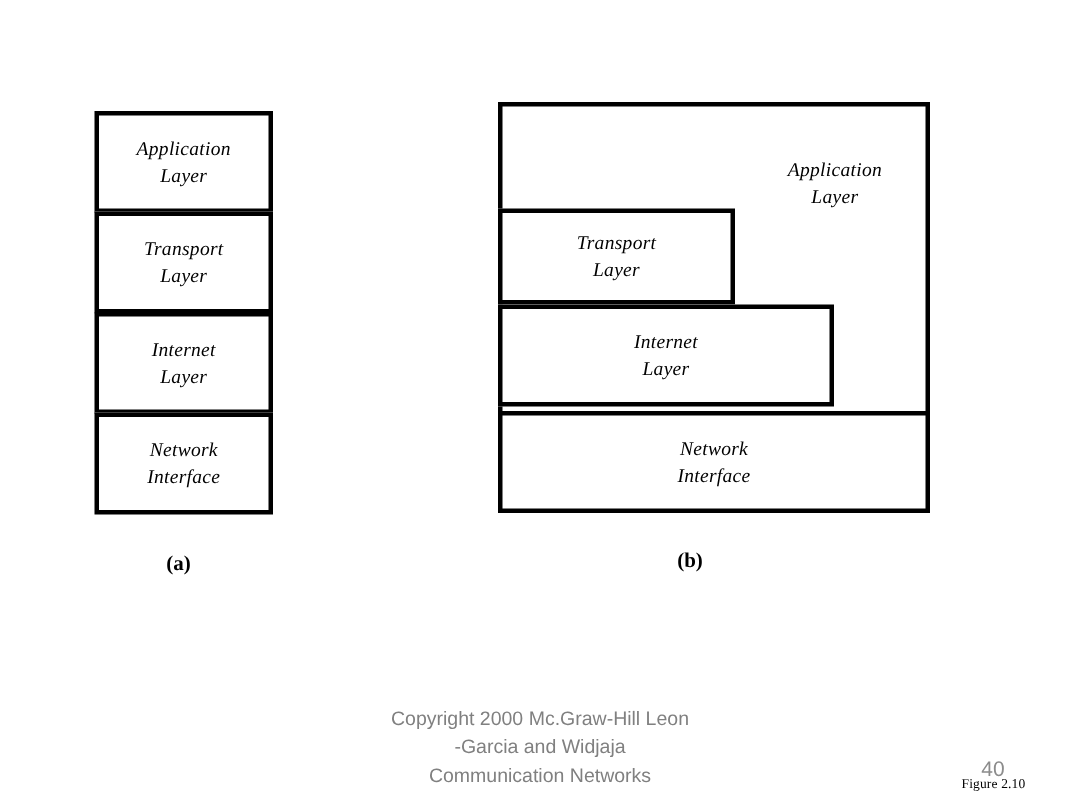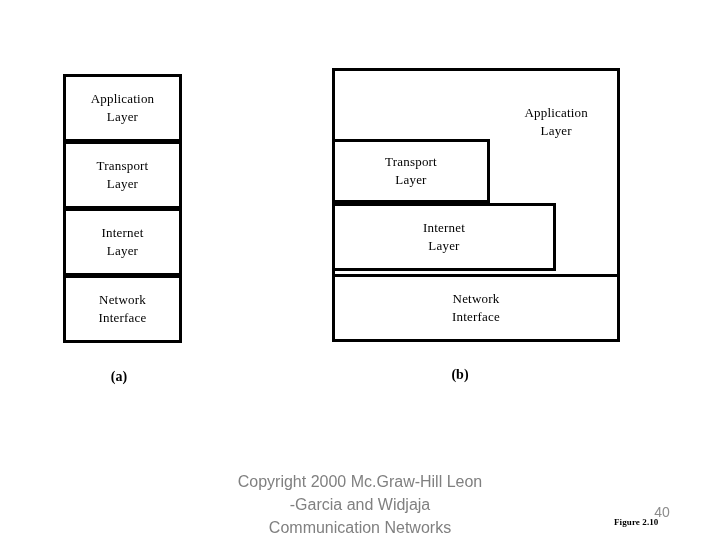--- a/index.html
+++ b/index.html
@@ -33,20 +33,21 @@
     align-items: center;
     justify-content: center;
   }
   .layer-label {
     text-align: center;
     font-size: 13px;
     line-height: 1.42;
     letter-spacing: 0.2px;
     white-space: pre-line;
     color: #000000;
+    font-style: italic;
   }
 
   
   #diagram-a { position: absolute; left: 63px; top: 74px; width: 119px; height: 269px; }
   #diagram-a .layer-box { left: 0; width: 119px; height: 68px; }
   #a-application   { top: 0px; }
   #a-transport     { top: 67px; }
   #a-internet      { top: 134px; }
   #a-network       { top: 201px; }
 
@@ -87,42 +88,42 @@
   #caption-b { left: 440px; top: 367px; }
 
   
   #copyright {
     position: absolute;
     left: 210px;
     top: 470px;
     width: 300px;
     text-align: center;
     font-family: "Liberation Sans", "DejaVu Sans", sans-serif;
-    font-size: 16px;
+    font-size: 13px;
     line-height: 1.45;
     color: #808080;
     white-space: pre-line;
   }
   #page-number {
     position: absolute;
     left: 645px;
     top: 504px;
     width: 34px;
     text-align: center;
     font-family: "Liberation Sans", "DejaVu Sans", sans-serif;
     font-size: 14px;
     color: #8c8c8c;
   }
   #figure-label {
     position: absolute;
-    left: 614px;
+    left: 641px;
     top: 517px;
     font-family: "Liberation Serif", "DejaVu Serif", serif;
     font-size: 9px;
-    font-weight: bold;
+    font-weight: normal;
     color: #000000;
     letter-spacing: 0.1px;
   }
 </style>
 </head>
 <body>
 
 <div class="slide">
 
   <div id="diagram-a">

